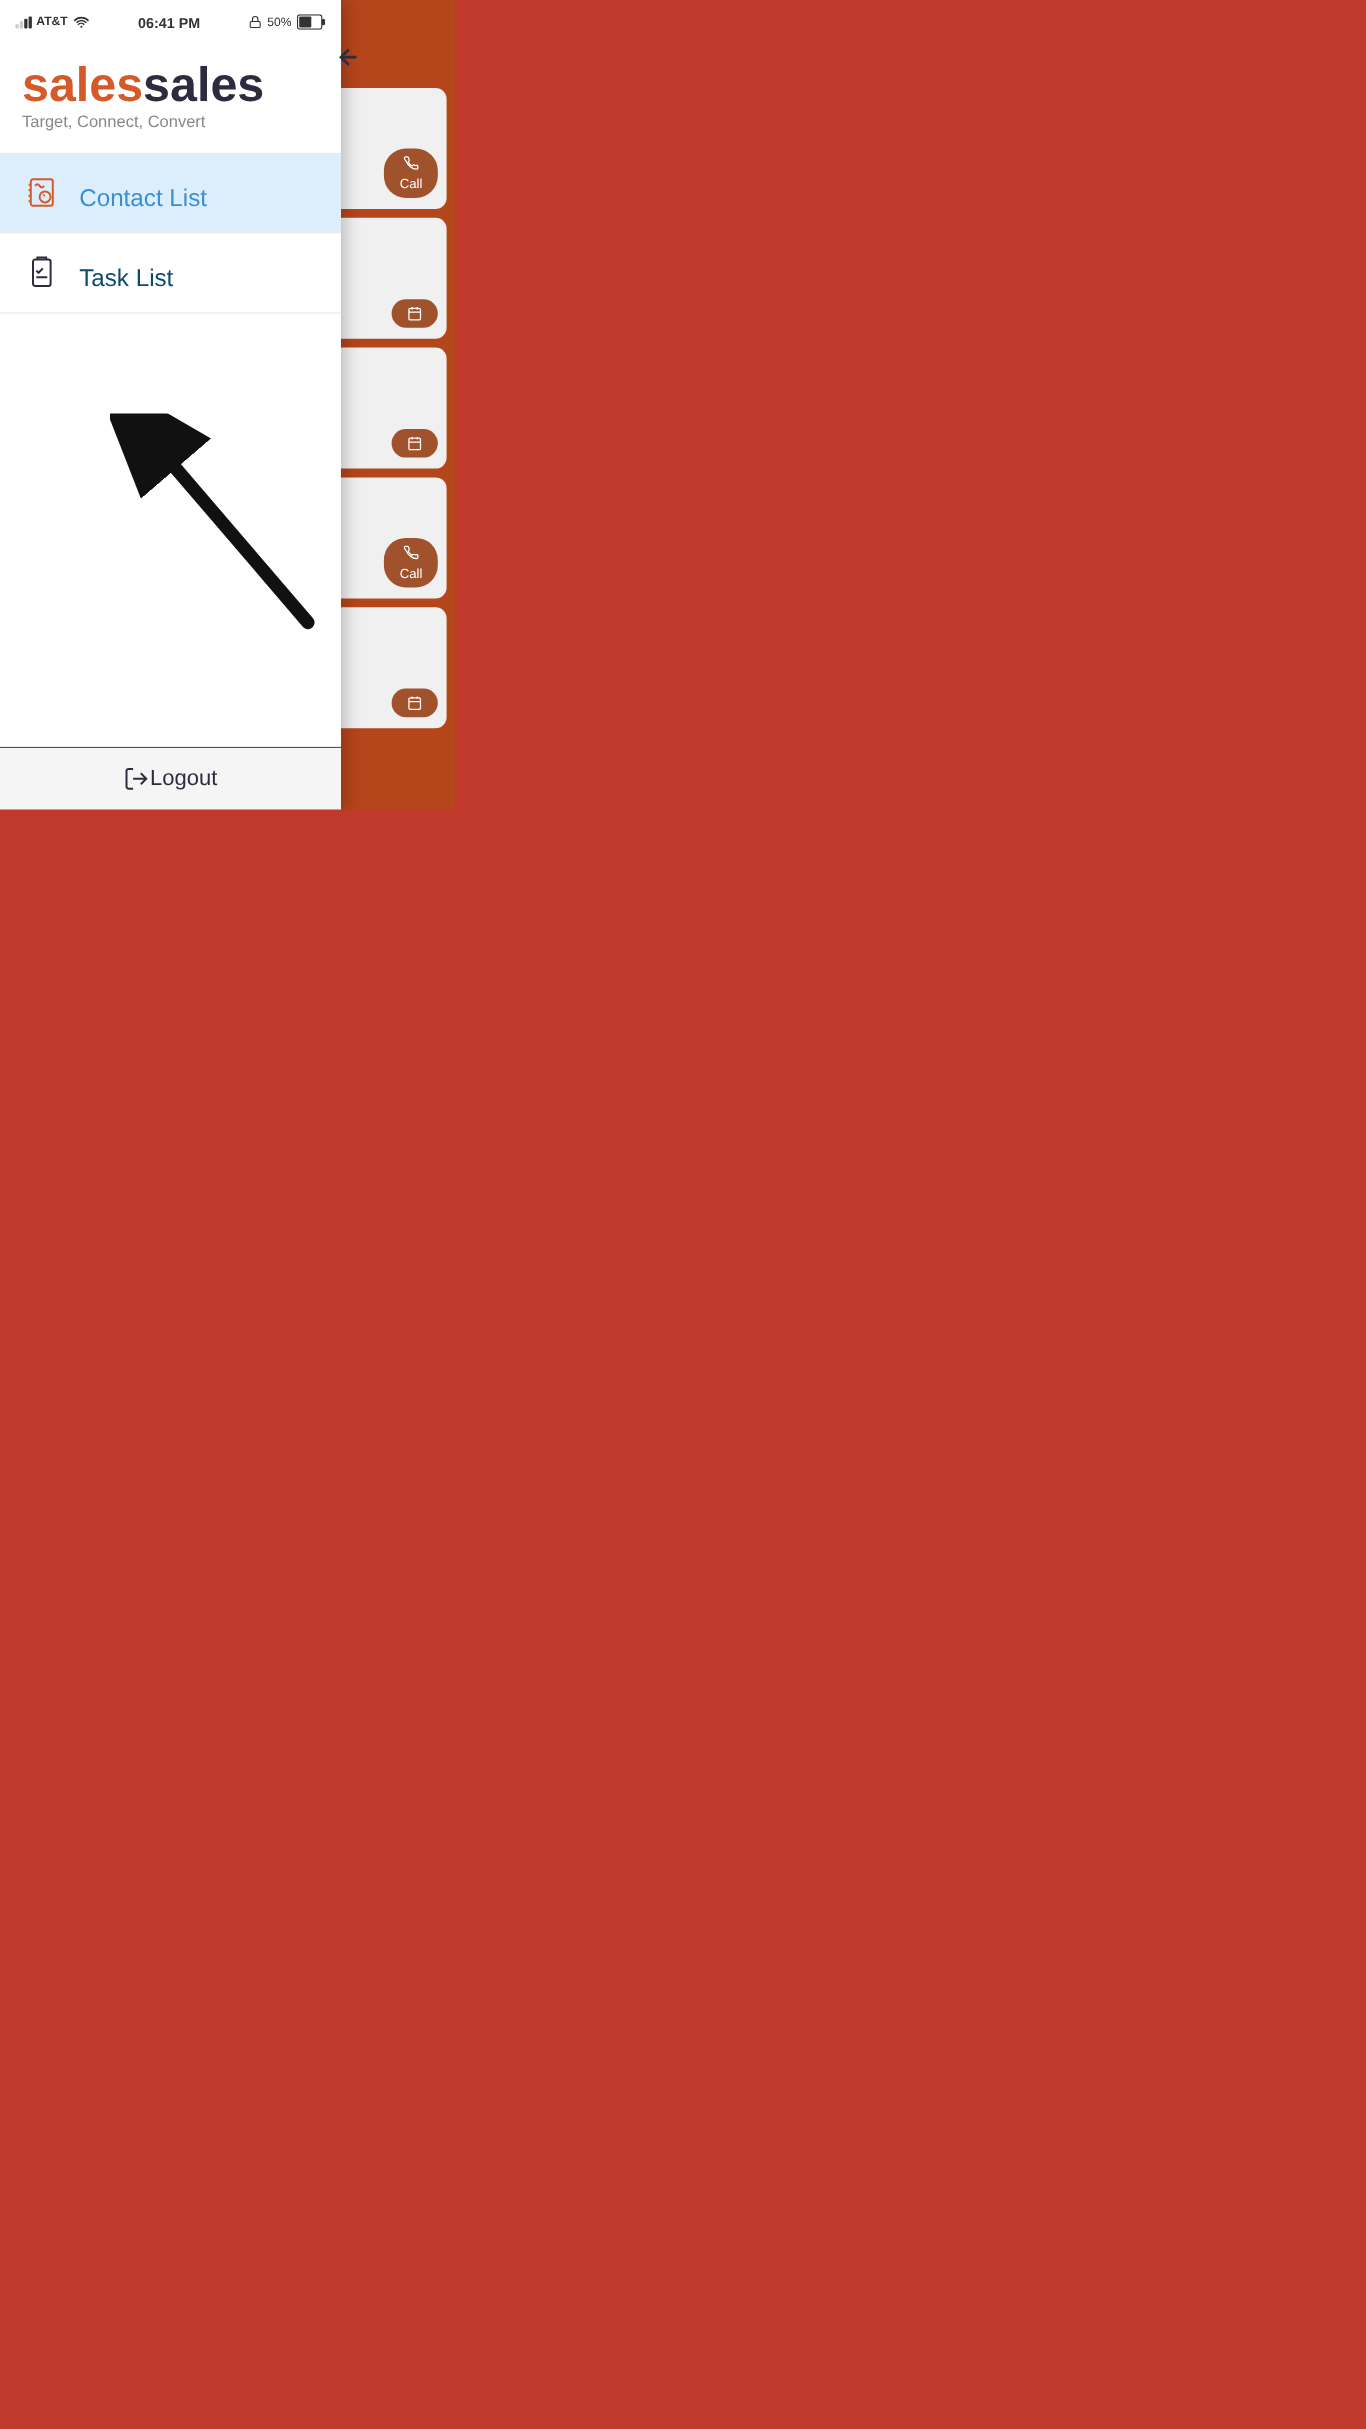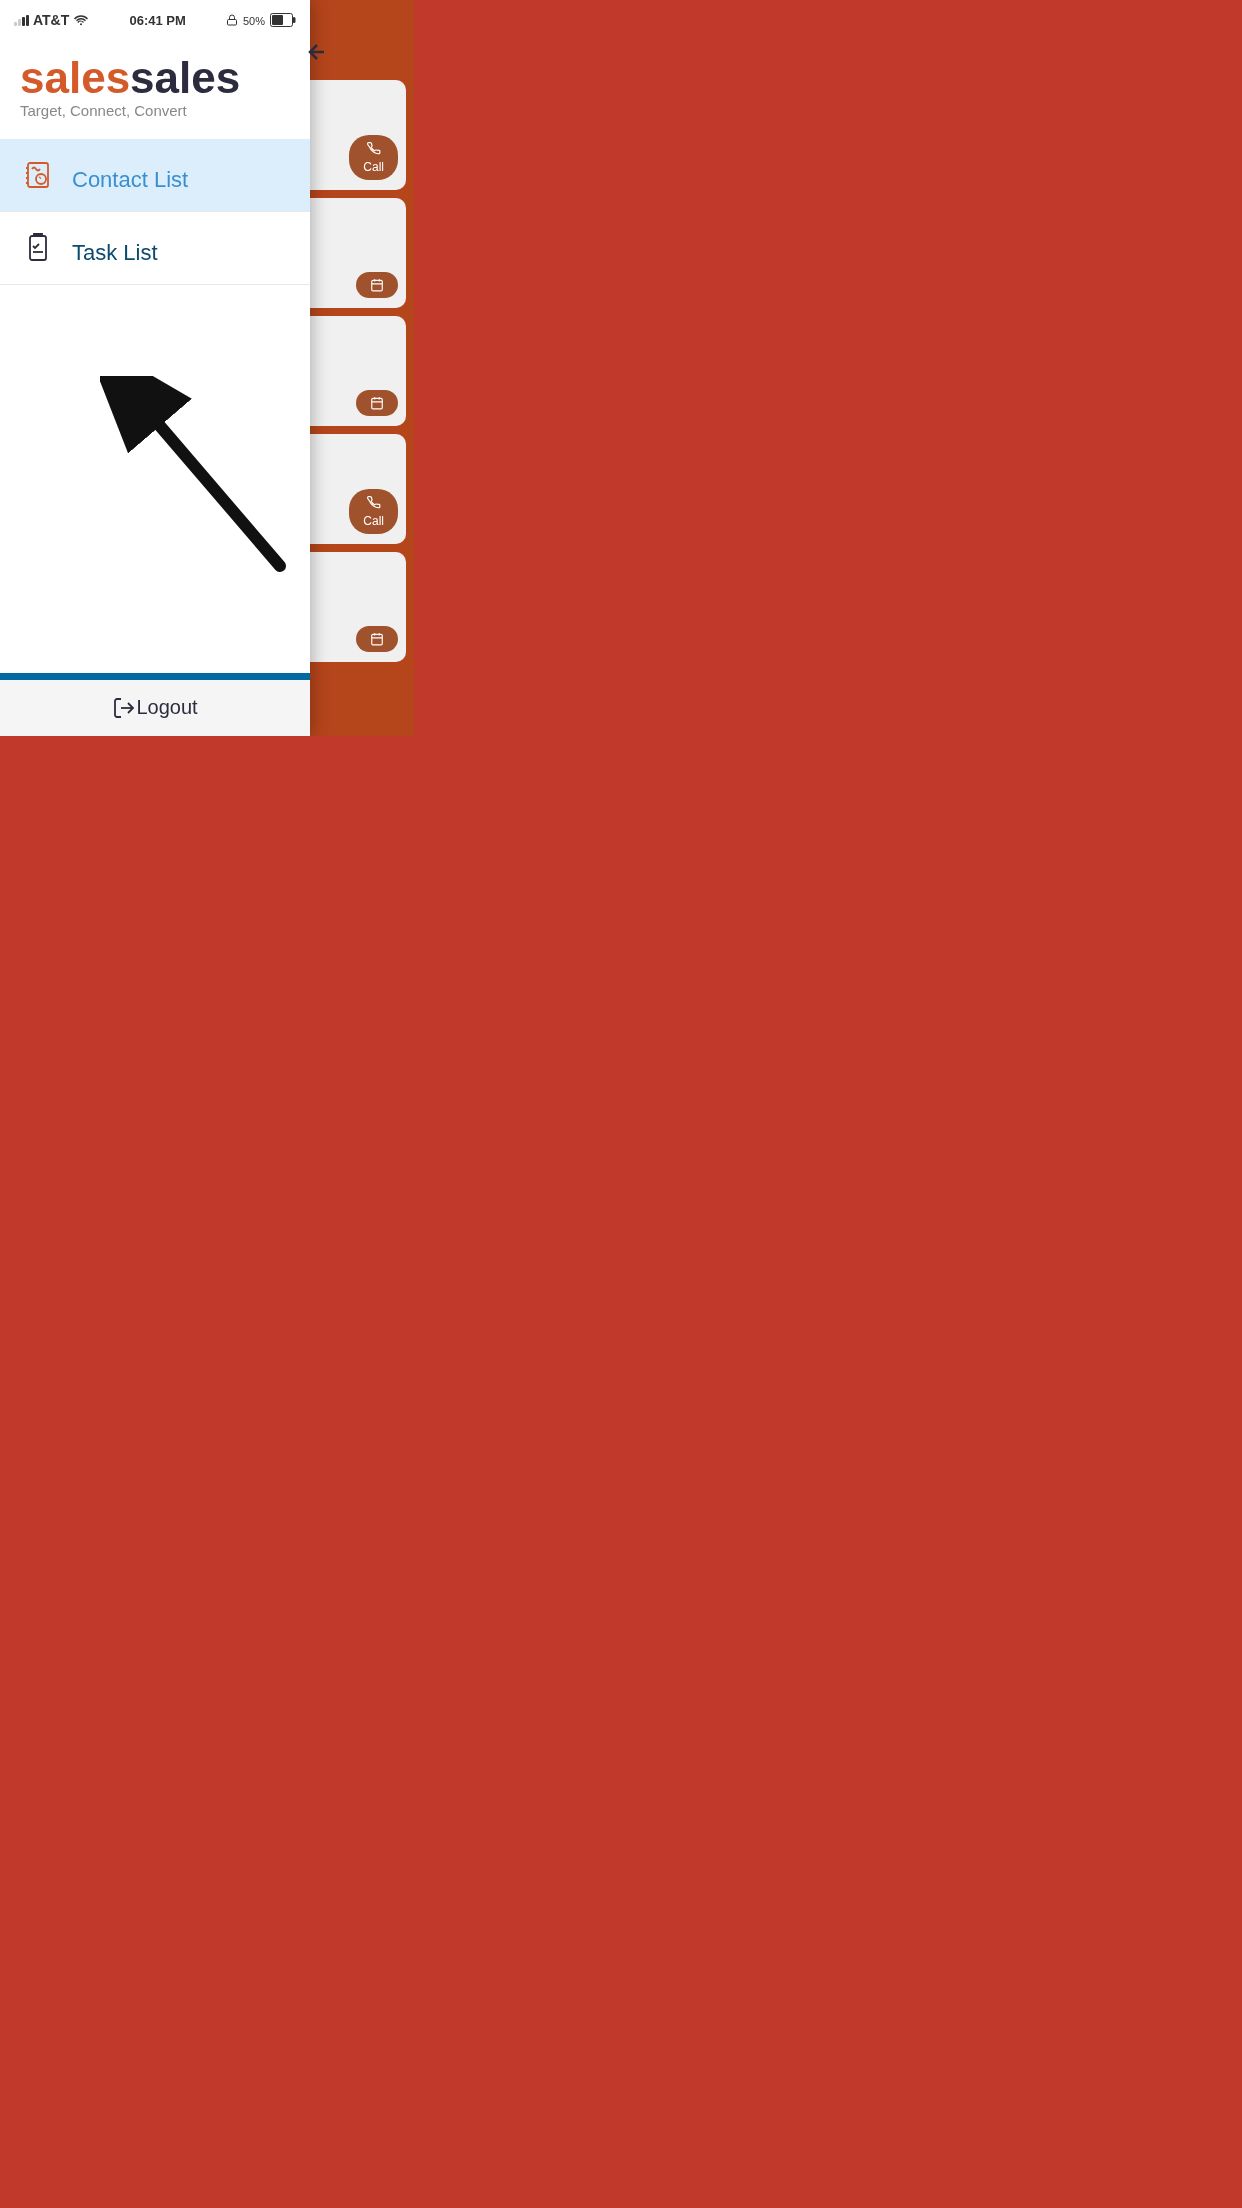--- a/index.html
+++ b/index.html
@@ -94,21 +94,21 @@
       align-items: center;
       padding: 8px 14px 4px 14px;
       height: 36px;
       background: #fff;
     }
 
     .status-left {
       display: flex;
       align-items: center;
       gap: 4px;
-      font-size: 14px;
+      font-size: 11px;
       font-weight: 600;
       color: #333;
     }
 
     .signal-bars {
       display: flex;
       align-items: flex-end;
       gap: 1px;
       height: 12px;
     }
@@ -214,22 +214,23 @@
       width: 200px;
       height: 200px;
       z-index: 20;
       pointer-events: none;
     }
 
     
     .logout-area {
       padding: 16px 20px;
       background: #f5f5f5;
-      border-top: 7px solid #0369a1;
-      display: flex;
+      border-top: 1px solid #0369a1;
+      display: flex;
+      align-items: center;
       justify-content: center;
       gap: 0;
       cursor: pointer;
     }
 
     .logout-label {
       font-size: 20px;
       color: #2c2c3e;
       font-weight: 400;
     }

